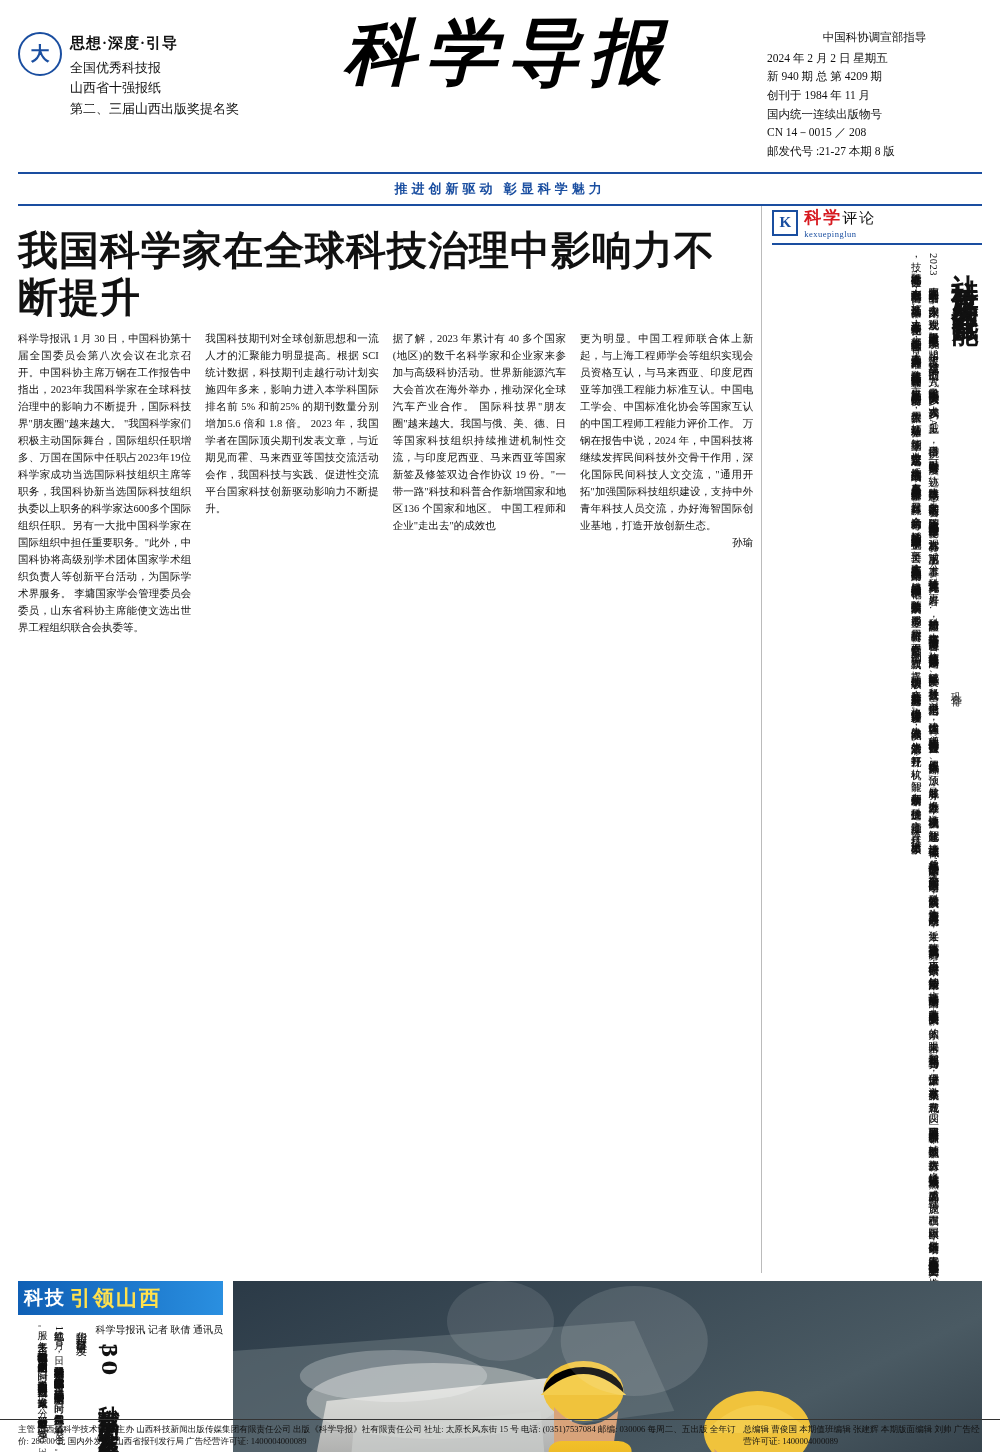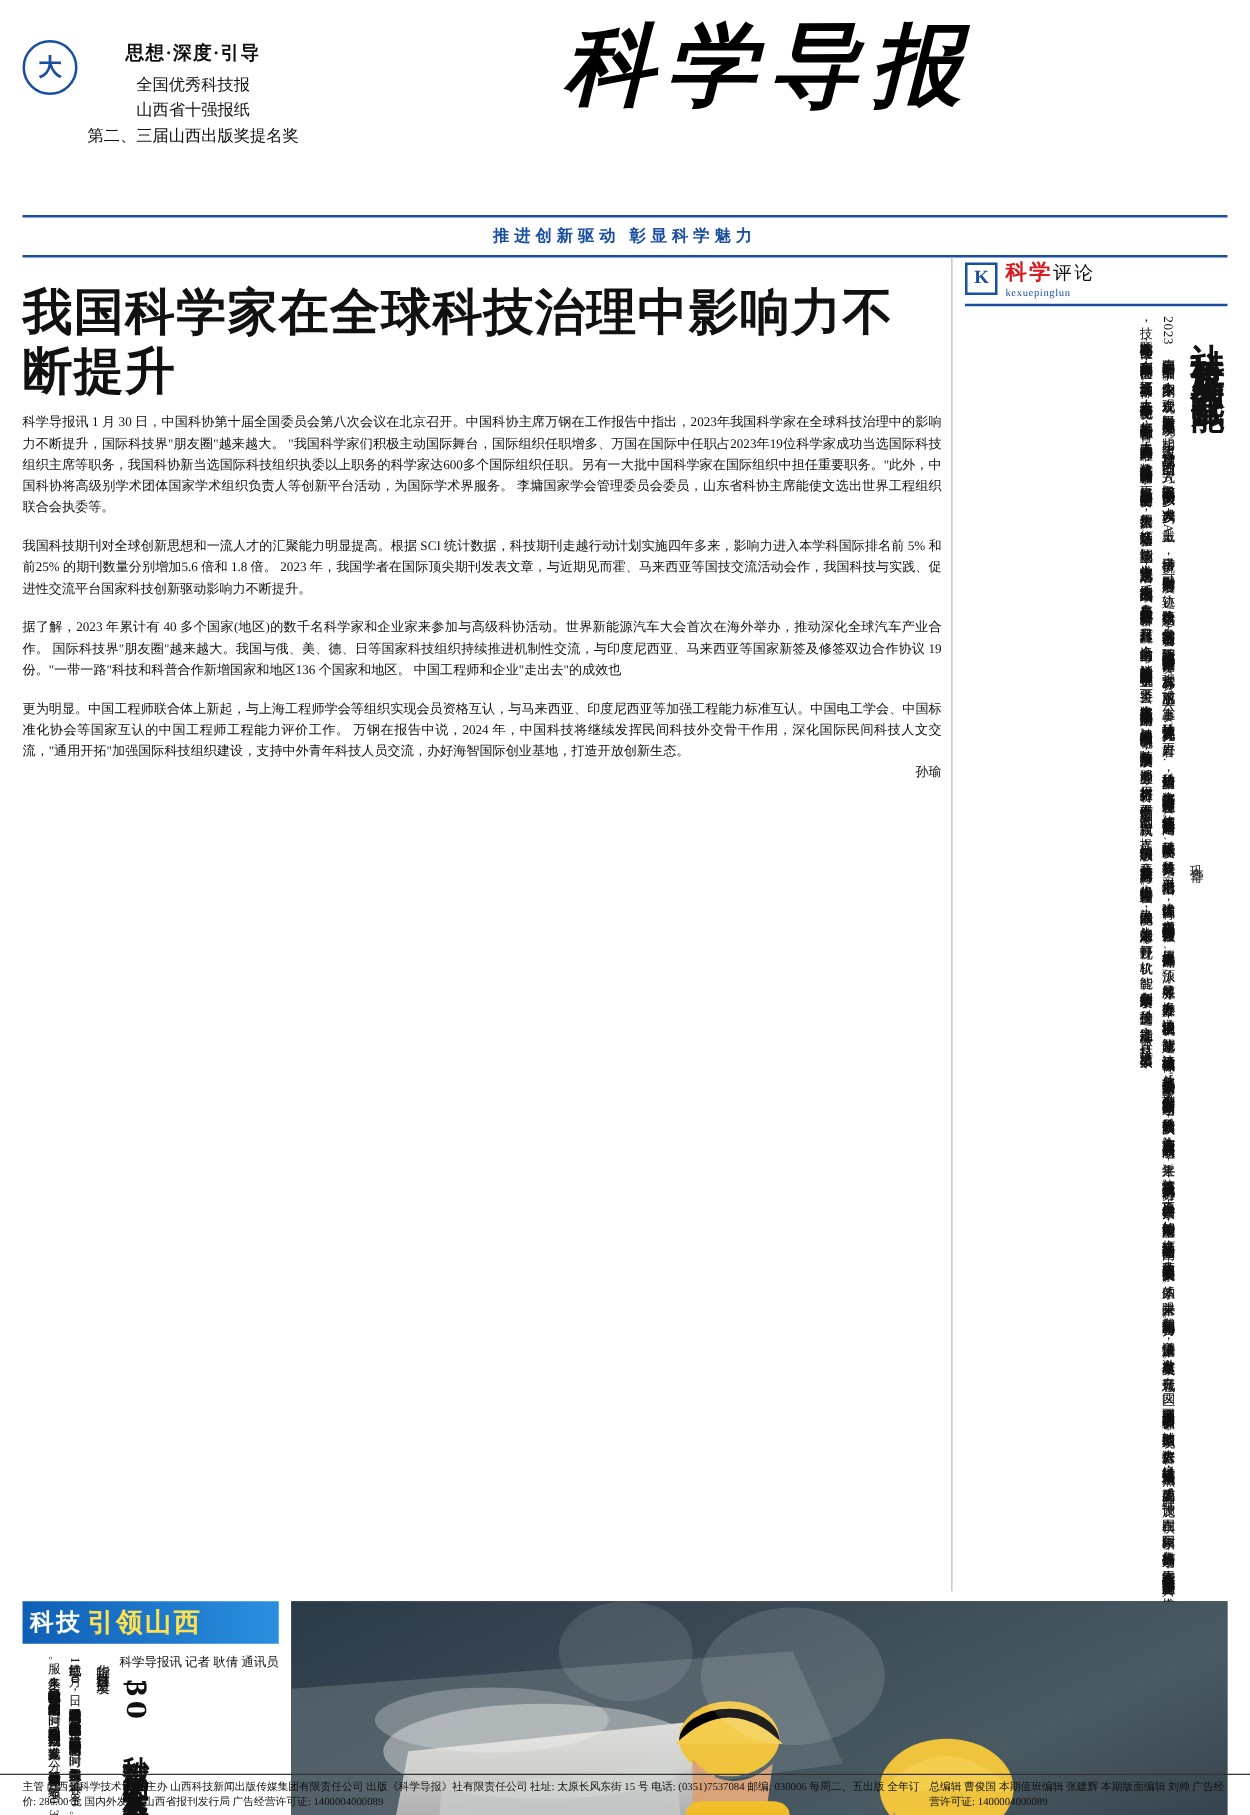--- a/index.html
+++ b/index.html
@@ -2,35 +2,35 @@
 <html><head>
 <meta charset="utf-8">
 <style>
   html,body{margin:0;padding:0;background:#fff;}
   body{width:1000px;height:1452px;font-family:"Liberation Serif",serif;color:#111;position:relative;overflow:hidden;}
   .page{position:relative;width:1000px;height:1452px;padding:0;box-sizing:border-box;}
   
   .masthead{display:flex;align-items:flex-start;padding:14px 18px 4px 18px;box-sizing:border-box;height:170px;}
   .mh-left{width:230px;display:flex;gap:8px;align-items:flex-start;padding-top:18px;}
   .logo-circle{width:40px;height:40px;border-radius:50%;border:2px solid #1a4ea0;color:#1a4ea0;display:flex;align-items:center;justify-content:center;font-size:19px;font-weight:bold;flex:none;}
-  .mh-left-text{font-size:13px;line-height:1.55;color:#111;text-align:center;}
+  .mh-left-text{font-size:13px;line-height:1.55;color:#111;}
   .mh-left-text .slogan{font-size:15px;font-weight:bold;letter-spacing:1px;margin-bottom:3px;}
   .mh-center{flex:1;text-align:center;position:relative;}
   .paper-title{font-family:"DejaVu Serif",serif;font-size:72px;font-weight:bold;color:#000000;letter-spacing:10px;line-height:1.05;font-style:italic;}
   .paper-title-en{font-size:28px;letter-spacing:8px;color:#c9ccd2;font-family:"Liberation Serif",serif;margin-top:-6px;}
   .mh-right{width:215px;font-size:11.5px;line-height:1.62;text-align:left;padding-top:14px;color:#111;}
   .mh-right .r1{text-align:center;margin-bottom:2px;}
   .mh-rule{border-top:2px solid #1a4ea0;margin:2px 18px 0 18px;}
   .mh-sub{text-align:center;font-size:13px;letter-spacing:4px;color:#1a4ea0;font-weight:bold;padding:6px 0 6px;}
   .mh-rule2{border-top:2px solid #1a4ea0;margin:0 18px 0 18px;}
   
   .headline-row{display:flex;padding:0 18px;box-sizing:border-box;}
   .headline-main{width:740px;}
   .headline{font-size:40px;font-weight:bold;letter-spacing:1px;line-height:1.18;padding:20px 0 10px;font-family:"DejaVu Serif",serif;}
-  .lead-cols{display:flex;gap:14px;font-size:10.5px;line-height:1.62;text-align:justify;flex-direction:column;}
+  .lead-cols{display:flex;gap:14px;font-size:10.5px;line-height:1.62;text-align:justify;}
   .lead-cols .col{flex:1;}
   .lead-cols .sig{text-align:right;}
   
   .rail{width:222px;margin-left:8px;border-left:1px solid #bbb;padding-left:10px;box-sizing:border-box;}
   .rail-head{display:flex;align-items:center;gap:6px;border-bottom:2px solid #1a4ea0;padding-bottom:4px;}
   .k-badge{width:22px;height:22px;border:2px solid #1a4ea0;color:#1a4ea0;display:flex;align-items:center;justify-content:center;font-weight:bold;font-size:15px;font-family:"Liberation Serif",serif;}
   .rail-head .cn{color:#d71a20;font-size:17px;font-weight:bold;letter-spacing:2px;}
   .rail-head .cn2{font-size:15px;letter-spacing:2px;}
   .rail-head .py{font-size:8.5px;color:#1a4ea0;letter-spacing:.5px;}
   .rail-body{display:flex;flex-direction:row-reverse;gap:6px;margin-top:8px;}
@@ -62,20 +62,29 @@
       <div class="logo-circle">大</div>
       <div class="mh-left-text">
         <div class="slogan">思想·深度·引导</div>
         <div>全国优秀科技报</div>
         <div>山西省十强报纸</div>
         <div>第二、三届山西出版奖提名奖</div>
       </div>
     </div>
     <div class="mh-center">
       <div class="paper-title">科学导报</div>
+    </div>
+    <div class="mh-right">
+      <div class="r1">中国科协调宣部指导</div>
+      <div>2024 年 2 月 2 日 星期五</div>
+      <div>新 940 期 总 第 4209 期</div>
+      <div>创刊于 1984 年 11 月</div>
+      <div>国内统一连续出版物号</div>
+      <div>CN 14－0015 ／ 208</div>
+      <div>邮发代号 :21-27  本期 8 版</div>
     </div>
   </div>
   <div class="mh-rule"></div>
   <div class="mh-sub">推进创新驱动  彰显科学魅力</div>
   <div class="mh-rule2"></div>
 
   <div class="headline-row">
     <div class="headline-main">
       <div class="headline">我国科学家在全球科技治理中影响力不断提升</div>
       <div class="lead-cols">

